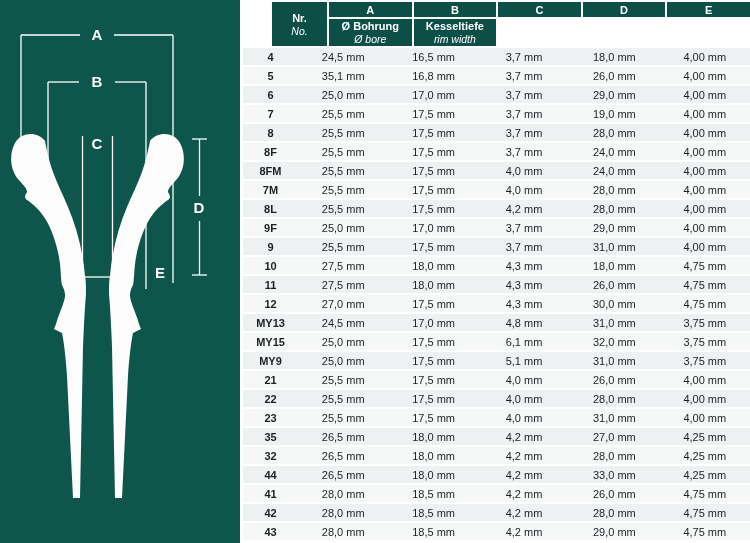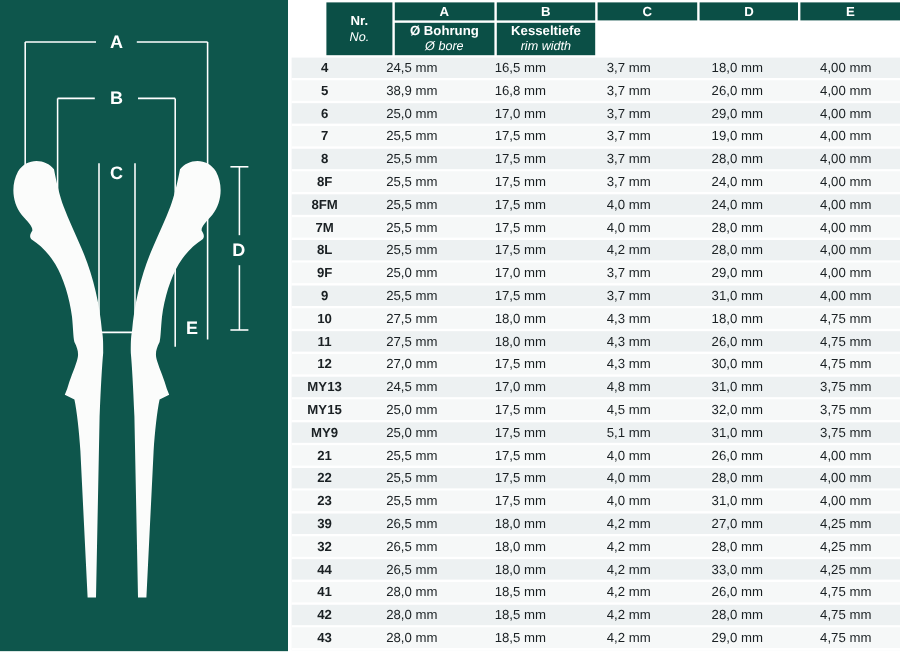--- a/index.html
+++ b/index.html
@@ -186,21 +186,21 @@
     <div class="cell nr">4</div>
     <div class="cell">24,5 mm</div>
     <div class="cell">16,5 mm</div>
     <div class="cell">3,7 mm</div>
     <div class="cell">18,0 mm</div>
     <div class="cell">4,00 mm</div>
   </div>
 
   <div class="row even">
     <div class="cell nr">5</div>
-    <div class="cell">38,9 mm</div>
+    <div class="cell">35,1 mm</div>
     <div class="cell">16,8 mm</div>
     <div class="cell">3,7 mm</div>
     <div class="cell">26,0 mm</div>
     <div class="cell">4,00 mm</div>
   </div>
 
   <div class="row odd">
     <div class="cell nr">6</div>
     <div class="cell">25,0 mm</div>
     <div class="cell">17,0 mm</div>
@@ -314,21 +314,21 @@
     <div class="cell">17,0 mm</div>
     <div class="cell">4,8 mm</div>
     <div class="cell">31,0 mm</div>
     <div class="cell">3,75 mm</div>
   </div>
 
   <div class="row even">
     <div class="cell nr">MY15</div>
     <div class="cell">25,0 mm</div>
     <div class="cell">17,5 mm</div>
-    <div class="cell">4,5 mm</div>
+    <div class="cell">6,1 mm</div>
     <div class="cell">32,0 mm</div>
     <div class="cell">3,75 mm</div>
   </div>
 
   <div class="row odd">
     <div class="cell nr">MY9</div>
     <div class="cell">25,0 mm</div>
     <div class="cell">17,5 mm</div>
     <div class="cell">5,1 mm</div>
     <div class="cell">31,0 mm</div>
@@ -356,21 +356,21 @@
   <div class="row even">
     <div class="cell nr">23</div>
     <div class="cell">25,5 mm</div>
     <div class="cell">17,5 mm</div>
     <div class="cell">4,0 mm</div>
     <div class="cell">31,0 mm</div>
     <div class="cell">4,00 mm</div>
   </div>
 
   <div class="row odd">
-    <div class="cell nr">39</div>
+    <div class="cell nr">35</div>
     <div class="cell">26,5 mm</div>
     <div class="cell">18,0 mm</div>
     <div class="cell">4,2 mm</div>
     <div class="cell">27,0 mm</div>
     <div class="cell">4,25 mm</div>
   </div>
 
   <div class="row even">
     <div class="cell nr">32</div>
     <div class="cell">26,5 mm</div>

